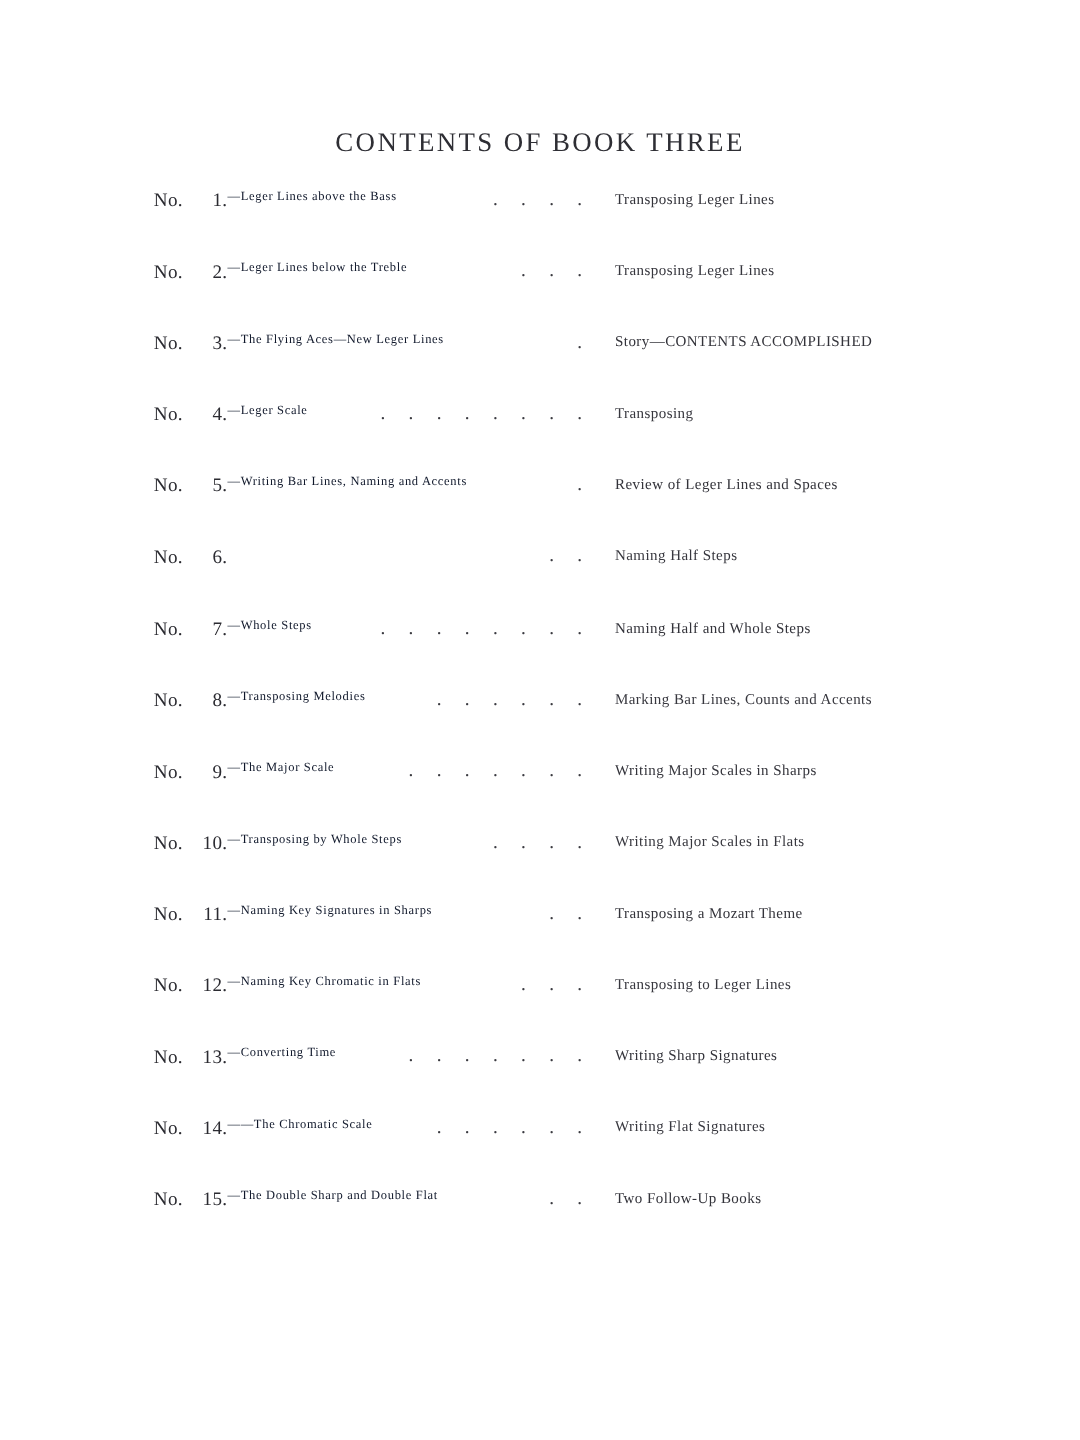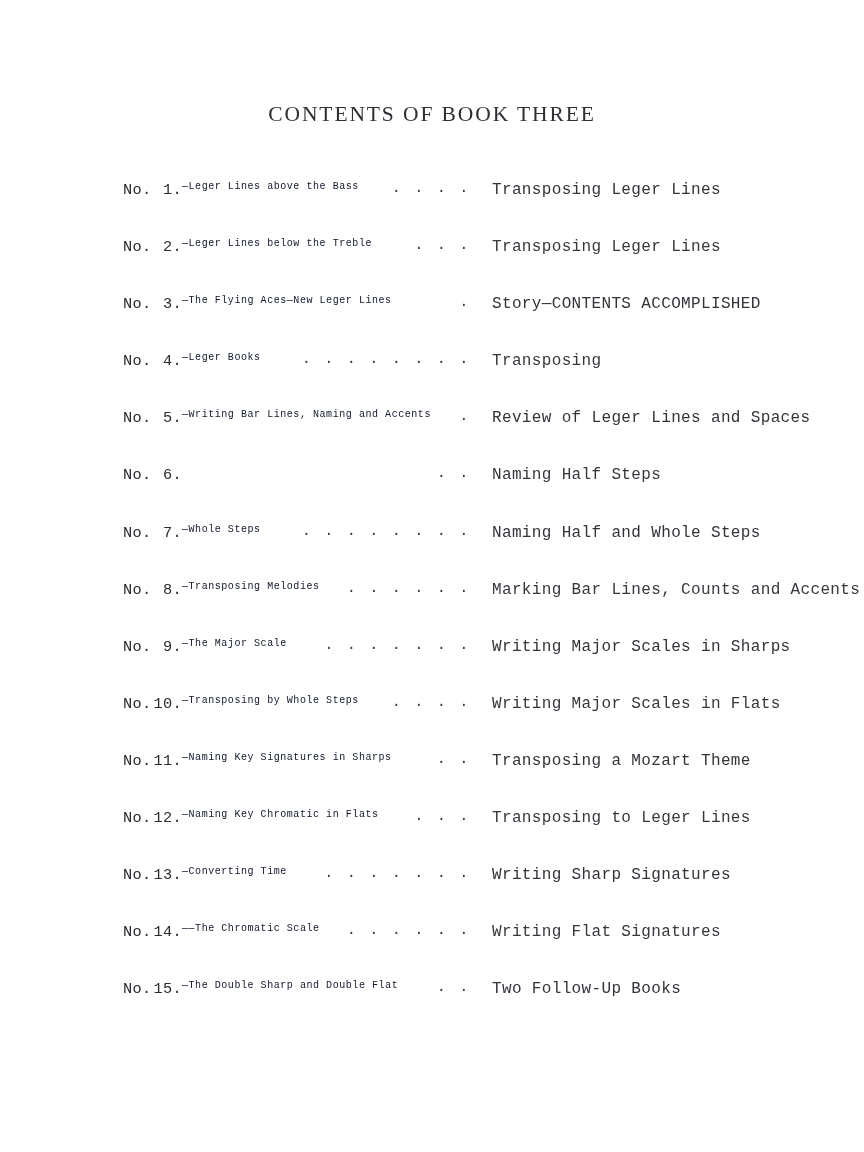--- a/index.html
+++ b/index.html
@@ -30,24 +30,23 @@
     width: 864px;
     text-align: center;
     font-size: 21.5px;
     letter-spacing: 1.9px;
     color: #2e2e34;
     white-space: nowrap;
   }
 
   .toc-list {
     position: absolute;
-    top: 181px;
+    top: 152px;
     left: 0;
     width: 805px;
-    font-family: Liberation Mono, monospace;
   }
 
   .toc-row {
     position: relative;
     height: 57.1px;
     width: 864px;
   }
 
   
   .no-label {
@@ -99,21 +98,21 @@
     color: #3a3a40;
     display: inline-block;
     width: 22.5px;
     text-align: center;
   }
 
   .right-col {
     position: absolute;
     left: 492px;
     top: 0;
-    font-size: 16px;
+    font-size: 12px;
     letter-spacing: 0.35px;
     color: #35353b;
     white-space: nowrap;
   }
 
   
   .toc-row:nth-child(odd) .right-col { color: #33333a; }
   .toc-row:nth-child(even) .right-col { color: #37373e; }
 </style>
 </head>
@@ -152,21 +151,21 @@
         <span class="num">3.</span>
         <span class="dash-title">—The Flying Aces—New Leger Lines</span>
         <span class="leader">
           <span class="dot">.</span>
         </span>
         <span class="right-col">Story—CONTENTS ACCOMPLISHED</span>
       </div>
       <div class="toc-row">
         <span class="no-label">No.</span>
         <span class="num">4.</span>
-        <span class="dash-title">—Leger Books</span>
+        <span class="dash-title">—Leger Scale</span>
         <span class="leader">
           <span class="dot">.</span>
           <span class="dot">.</span>
           <span class="dot">.</span>
           <span class="dot">.</span>
           <span class="dot">.</span>
           <span class="dot">.</span>
           <span class="dot">.</span>
           <span class="dot">.</span>
         </span>

